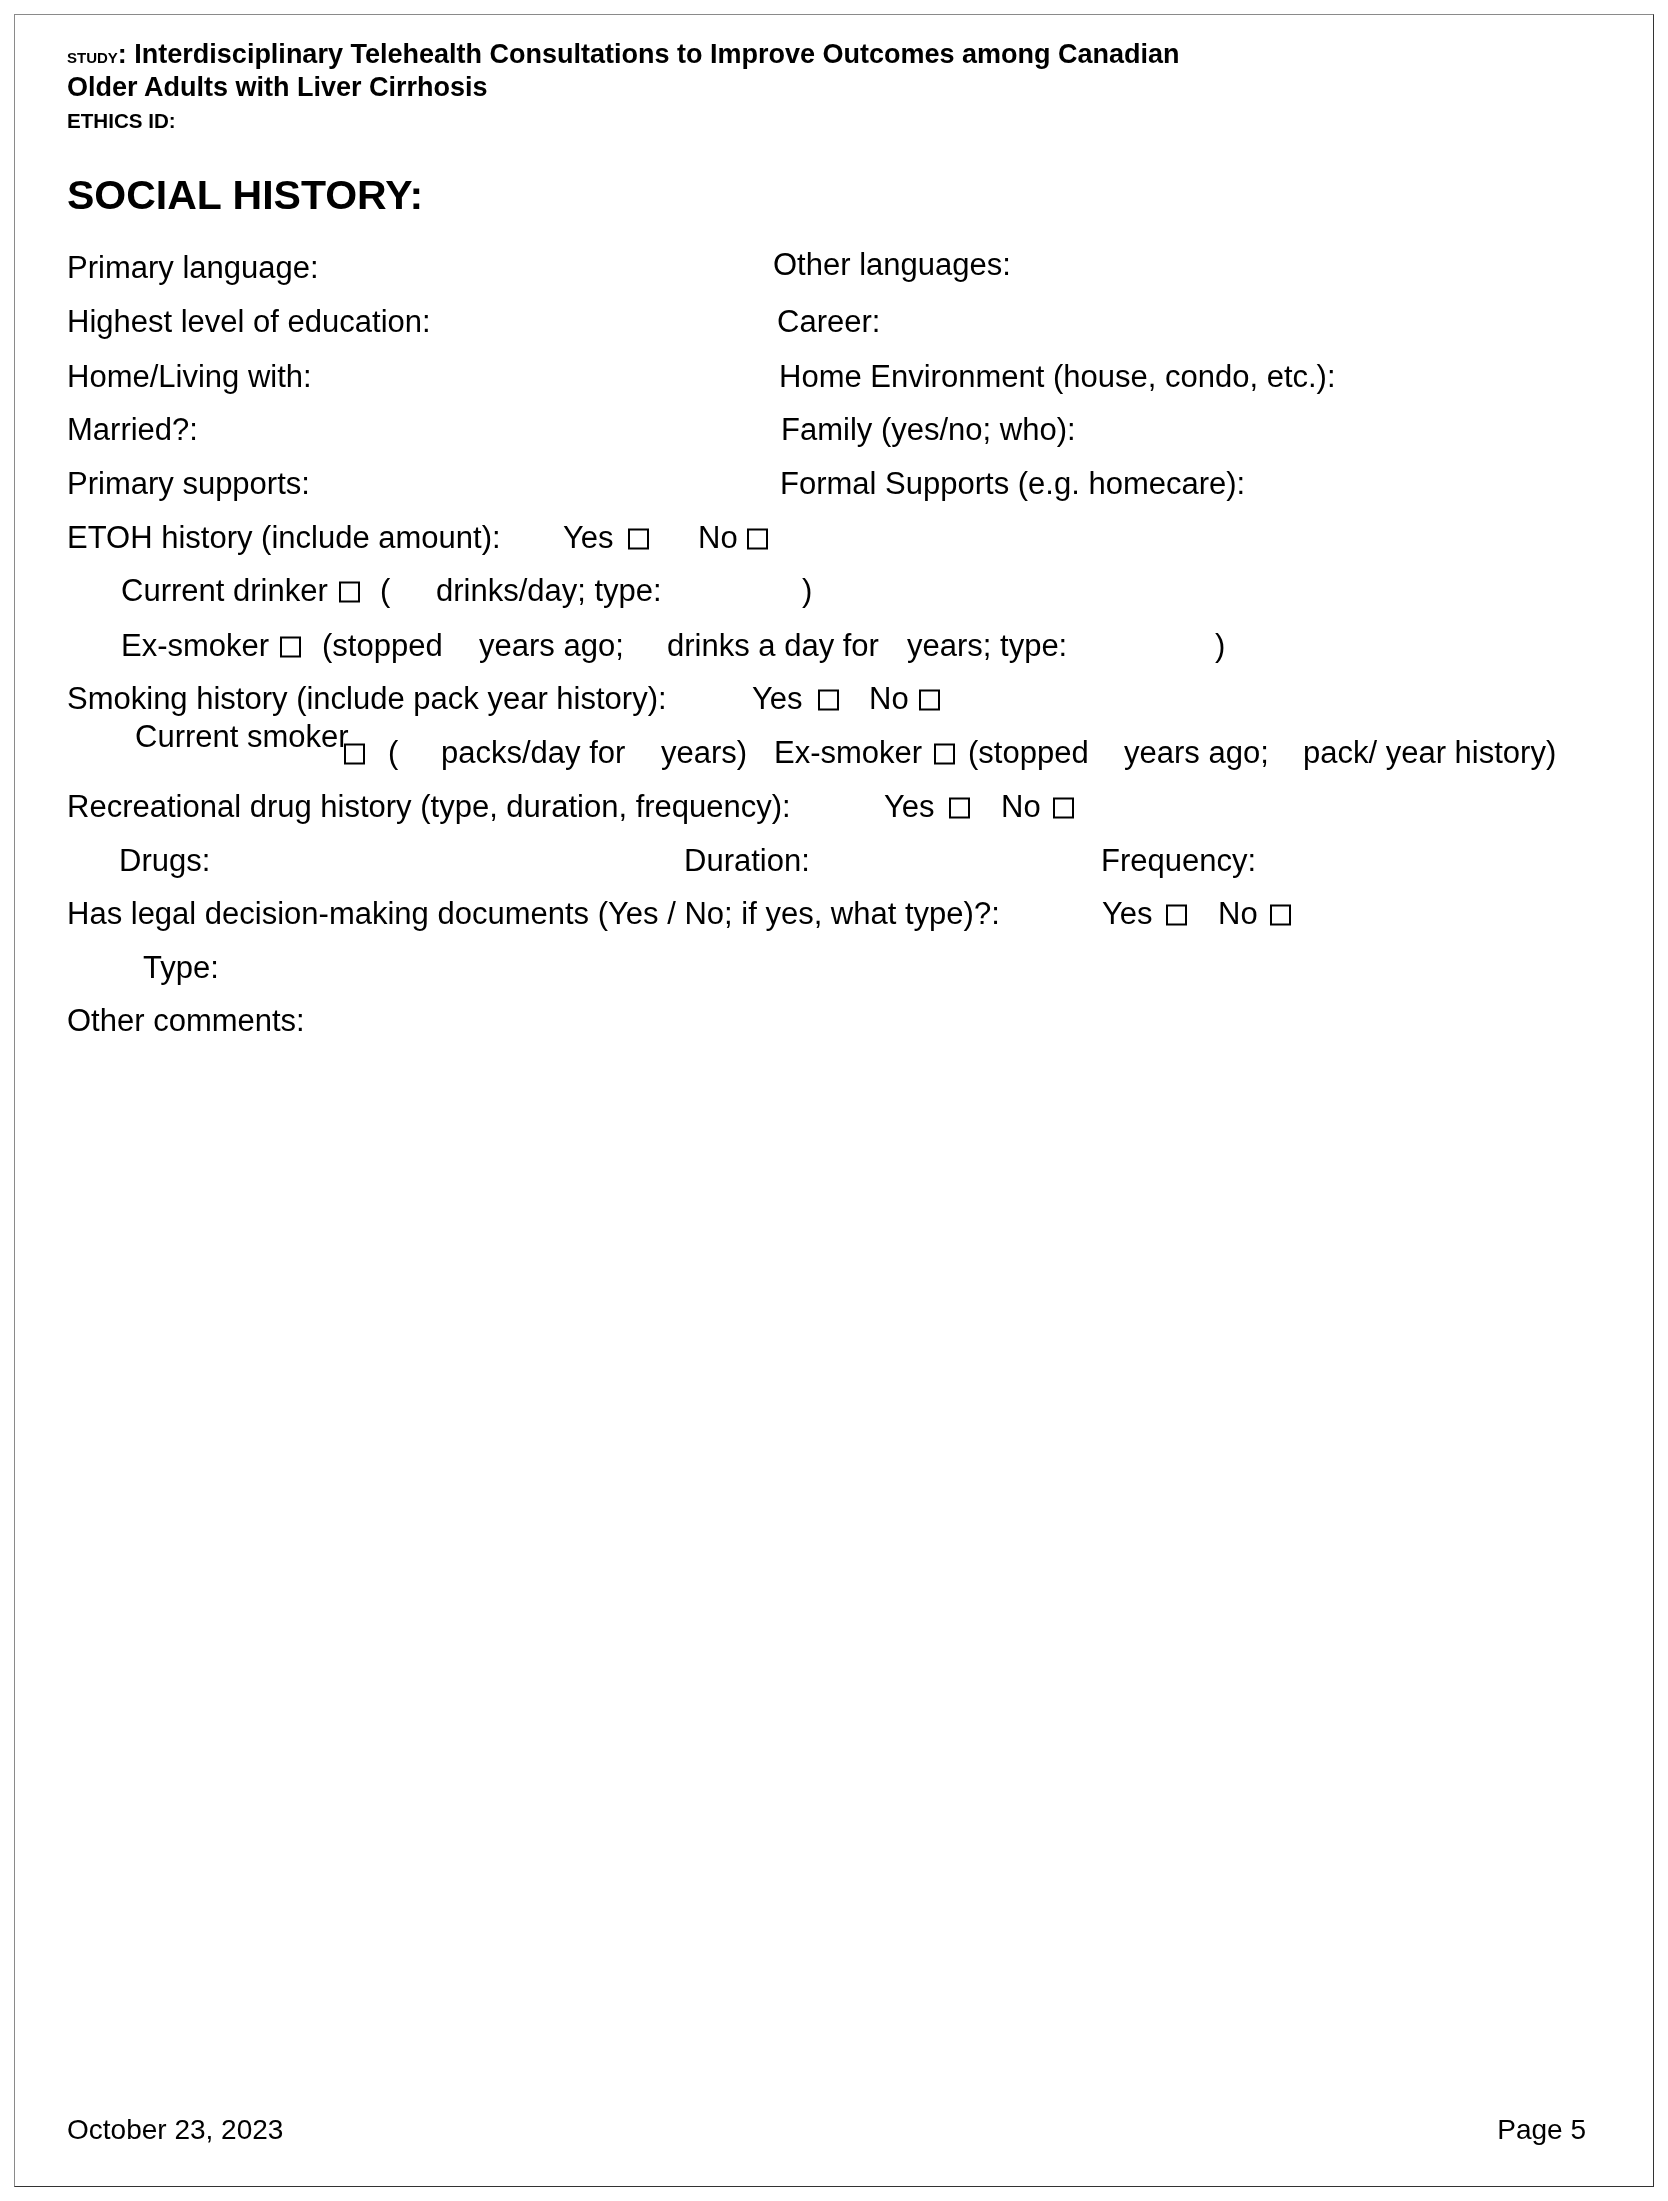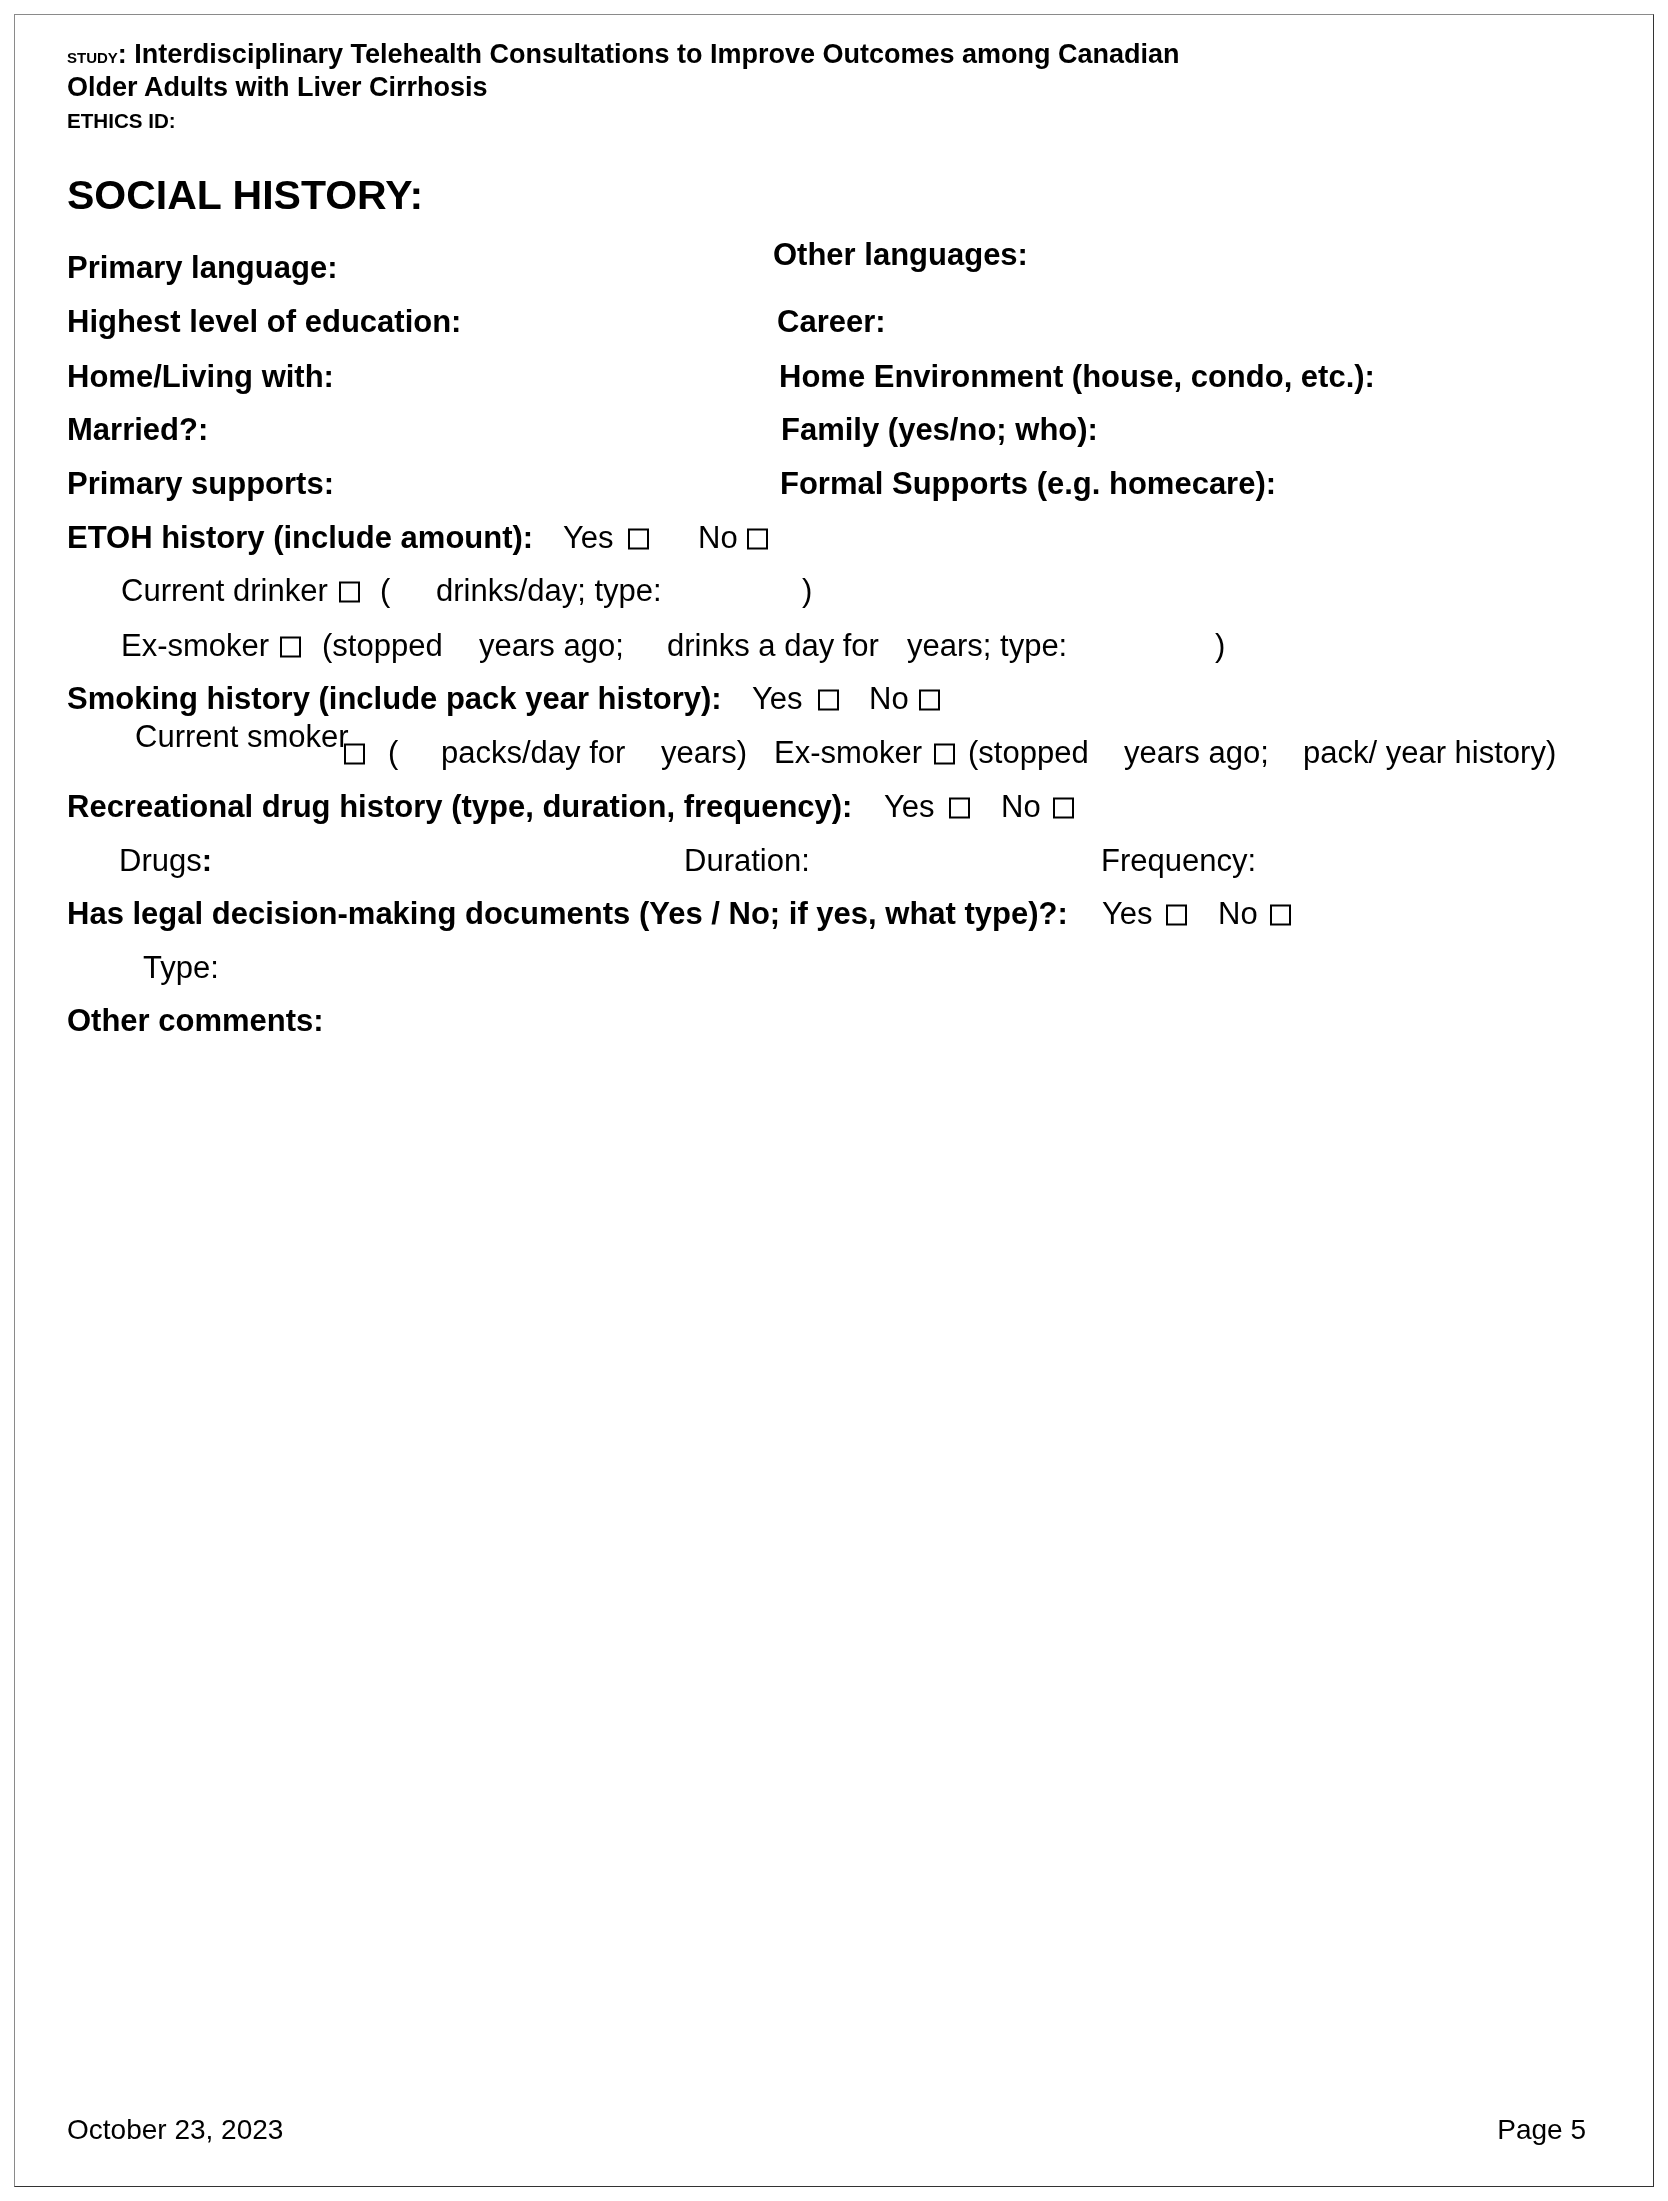--- a/index.html
+++ b/index.html
@@ -8,40 +8,40 @@
   .page { position: absolute; left: 14px; top: 14px; width: 1640px; height: 2173px;
           border: 1.9px solid #8a8a8a; border-right-color: #333; border-bottom-color: #333; box-sizing: border-box; }
   .abs { position: absolute; white-space: nowrap; line-height: 1; }
   .hdr { left: 67px; font-weight: bold; }
   .study-line1 { top: 41px; font-size: 27px; }
   .study-line2 { top: 74px; font-size: 27px; }
   .study-key { font-size: 15px; }
   .ethics { top: 111px; font-size: 20.6px; }
   .section-title { left: 67px; top: 175px; font-size: 41px; font-weight: bold; }
   .f { font-size: 31px; transform: translateY(-50%); }
-  .b { font-weight: bold; text-align: right; }
+  .b { font-weight: normal; text-align: right; }
   .cb { position: absolute; width: 17px; height: 17px; border: 2.8px solid #000;
         box-sizing: content-box; transform: translateY(-50%); margin-top: 1.9px; }
   .footer { font-size: 28px; top: 2116px; }
 </style>
 </head>
 <body>
 
 <div class="page"></div>
 
 <div class="abs hdr study-line1">
   <span class="study-key">STUDY</span><span>: </span><span>Interdisciplinary Telehealth Consultations to Improve Outcomes among Canadian</span>
 </div>
 <div class="abs hdr study-line2">Older Adults with Liver Cirrhosis</div>
 <div class="abs hdr ethics">ETHICS ID:</div>
 
 <div class="abs section-title">SOCIAL HISTORY:</div>
 
 <div class="abs f b" style="left:67px; top:267px;">Primary language:</div>
-<div class="abs f b" style="left:773px; top:254px;">Other languages:</div>
+<div class="abs f b" style="left:773px; top:264px;">Other languages:</div>
 
 <div class="abs f b" style="left:67px; top:321px;">Highest level of education:</div>
 <div class="abs f b" style="left:777px; top:321px;">Career:</div>
 
 <div class="abs f b" style="left:67px; top:376px;">Home/Living with:</div>
 <div class="abs f b" style="left:779px; top:376px;">Home Environment (house, condo, etc.):</div>
 
 <div class="abs f b" style="left:67px; top:429px;">Married?:</div>
 <div class="abs f b" style="left:781px; top:429px;">Family (yes/no; who):</div>
 

